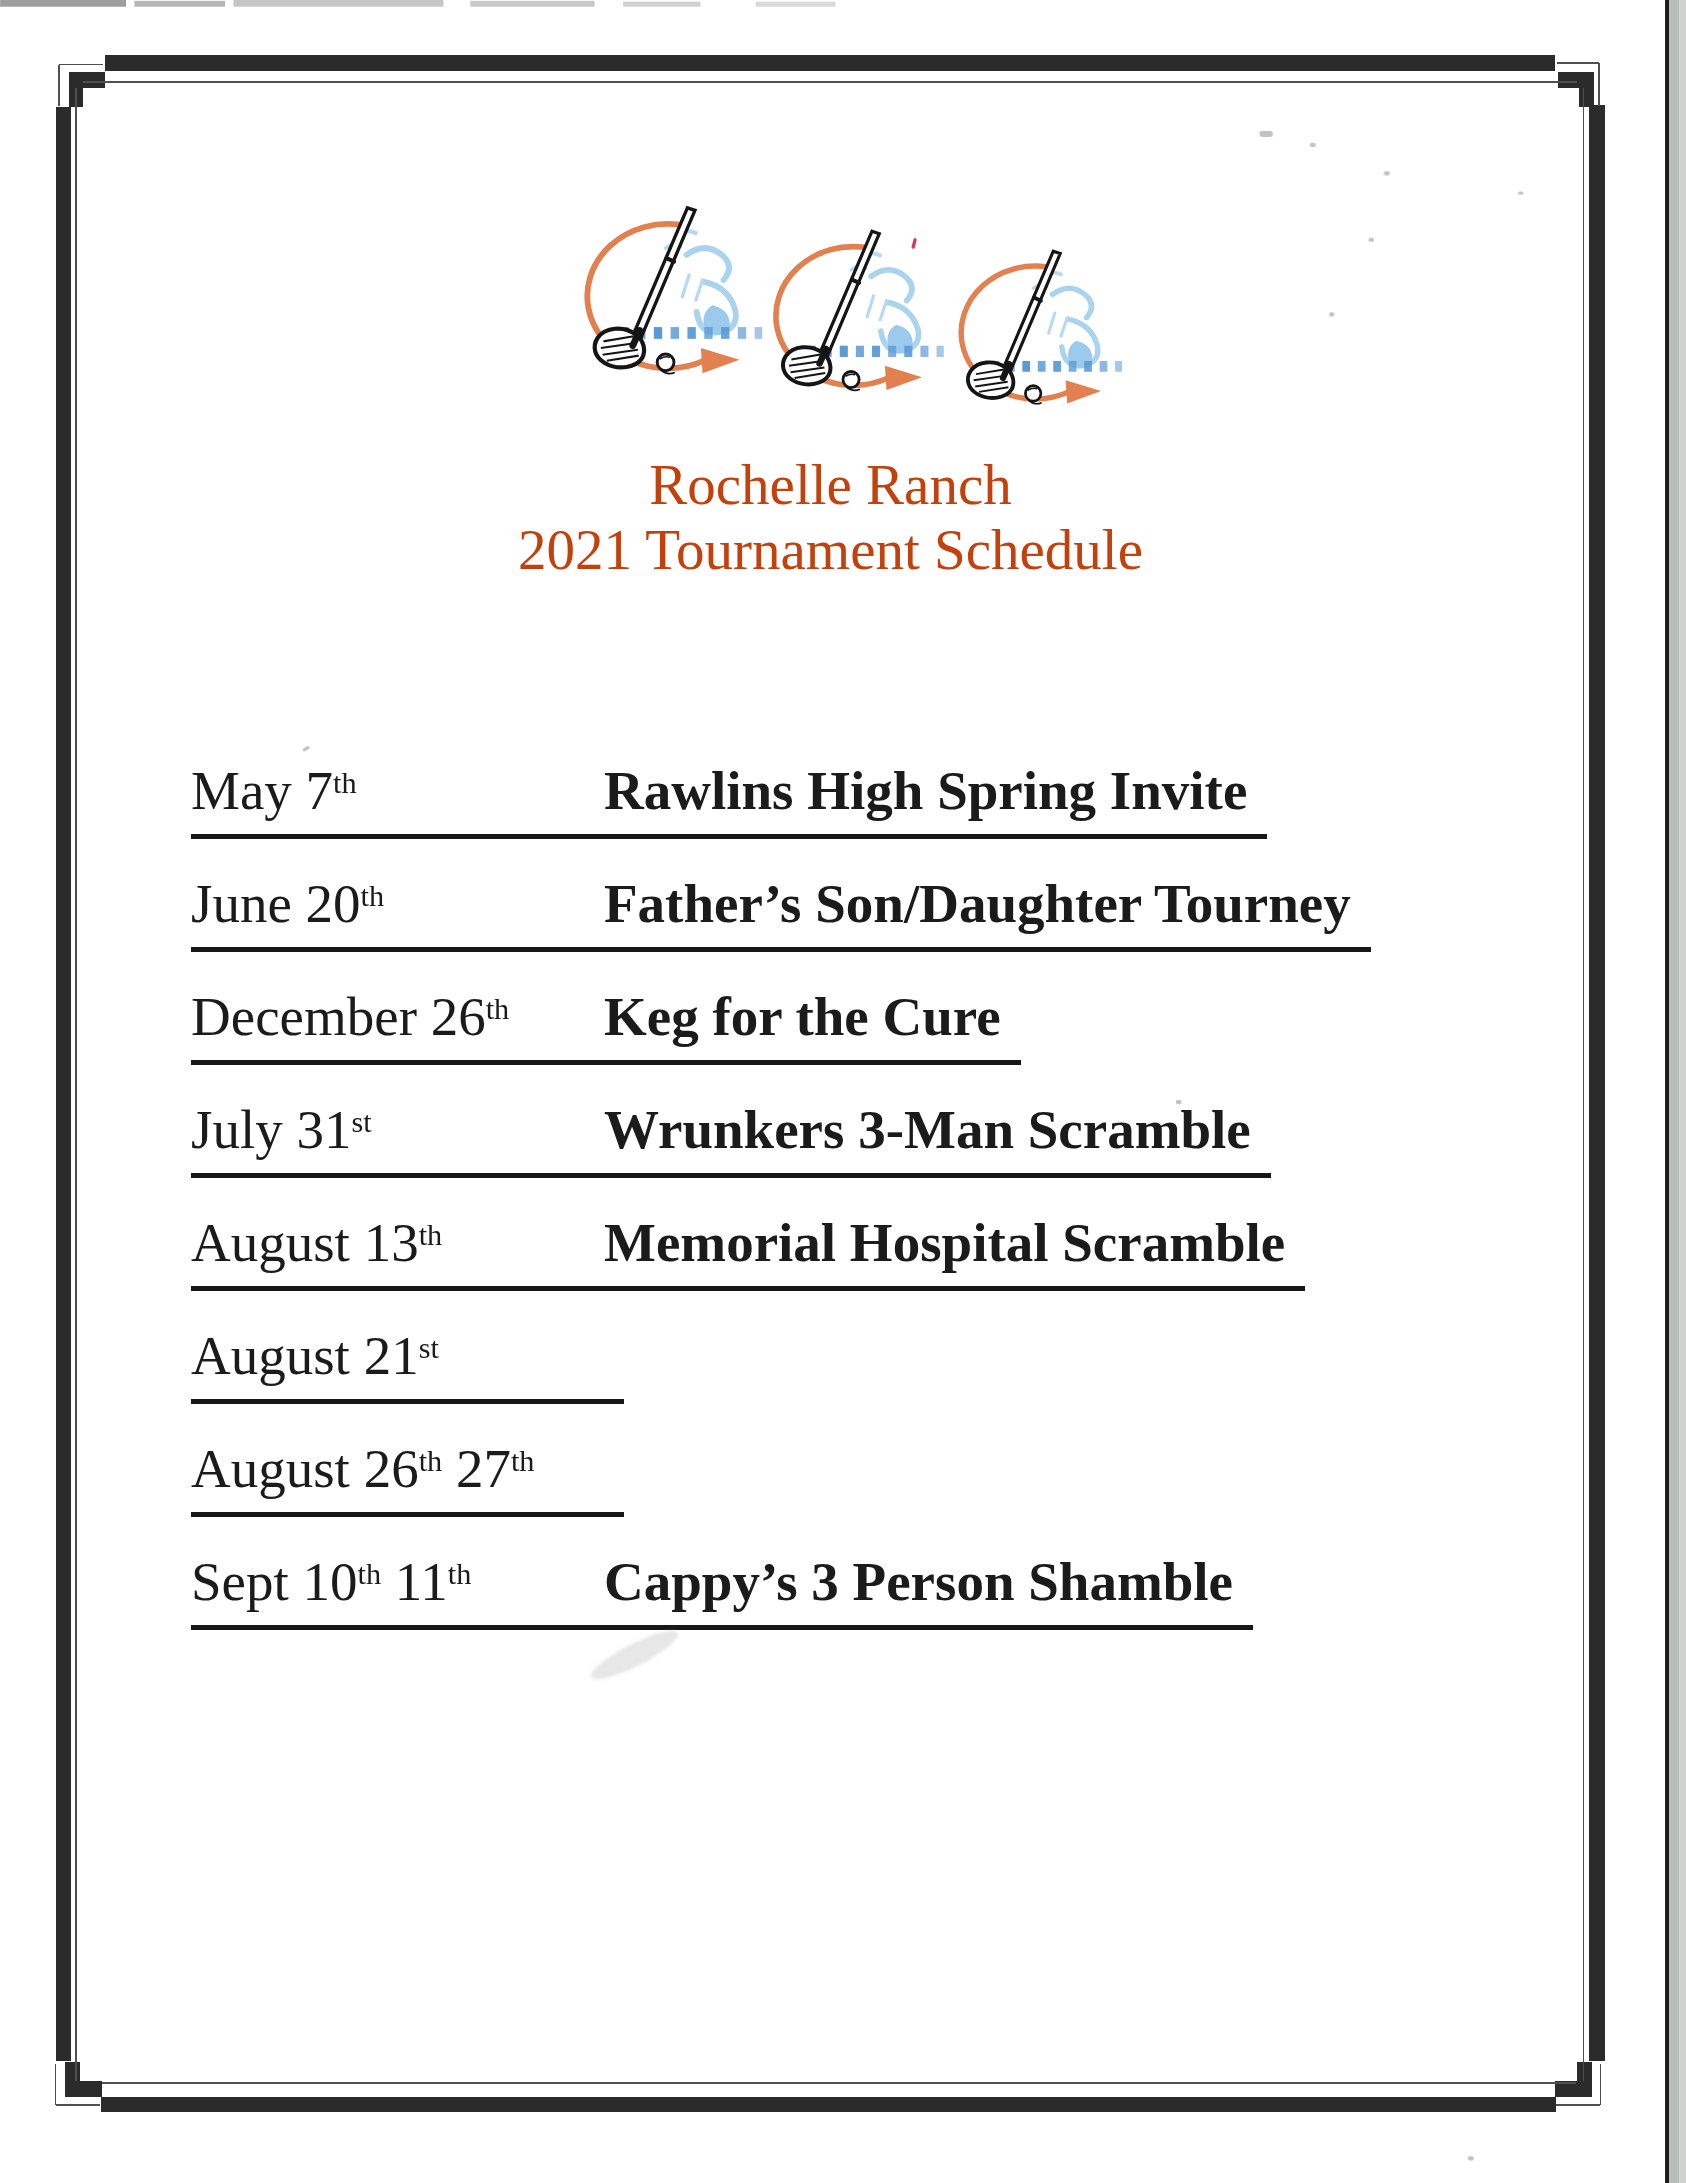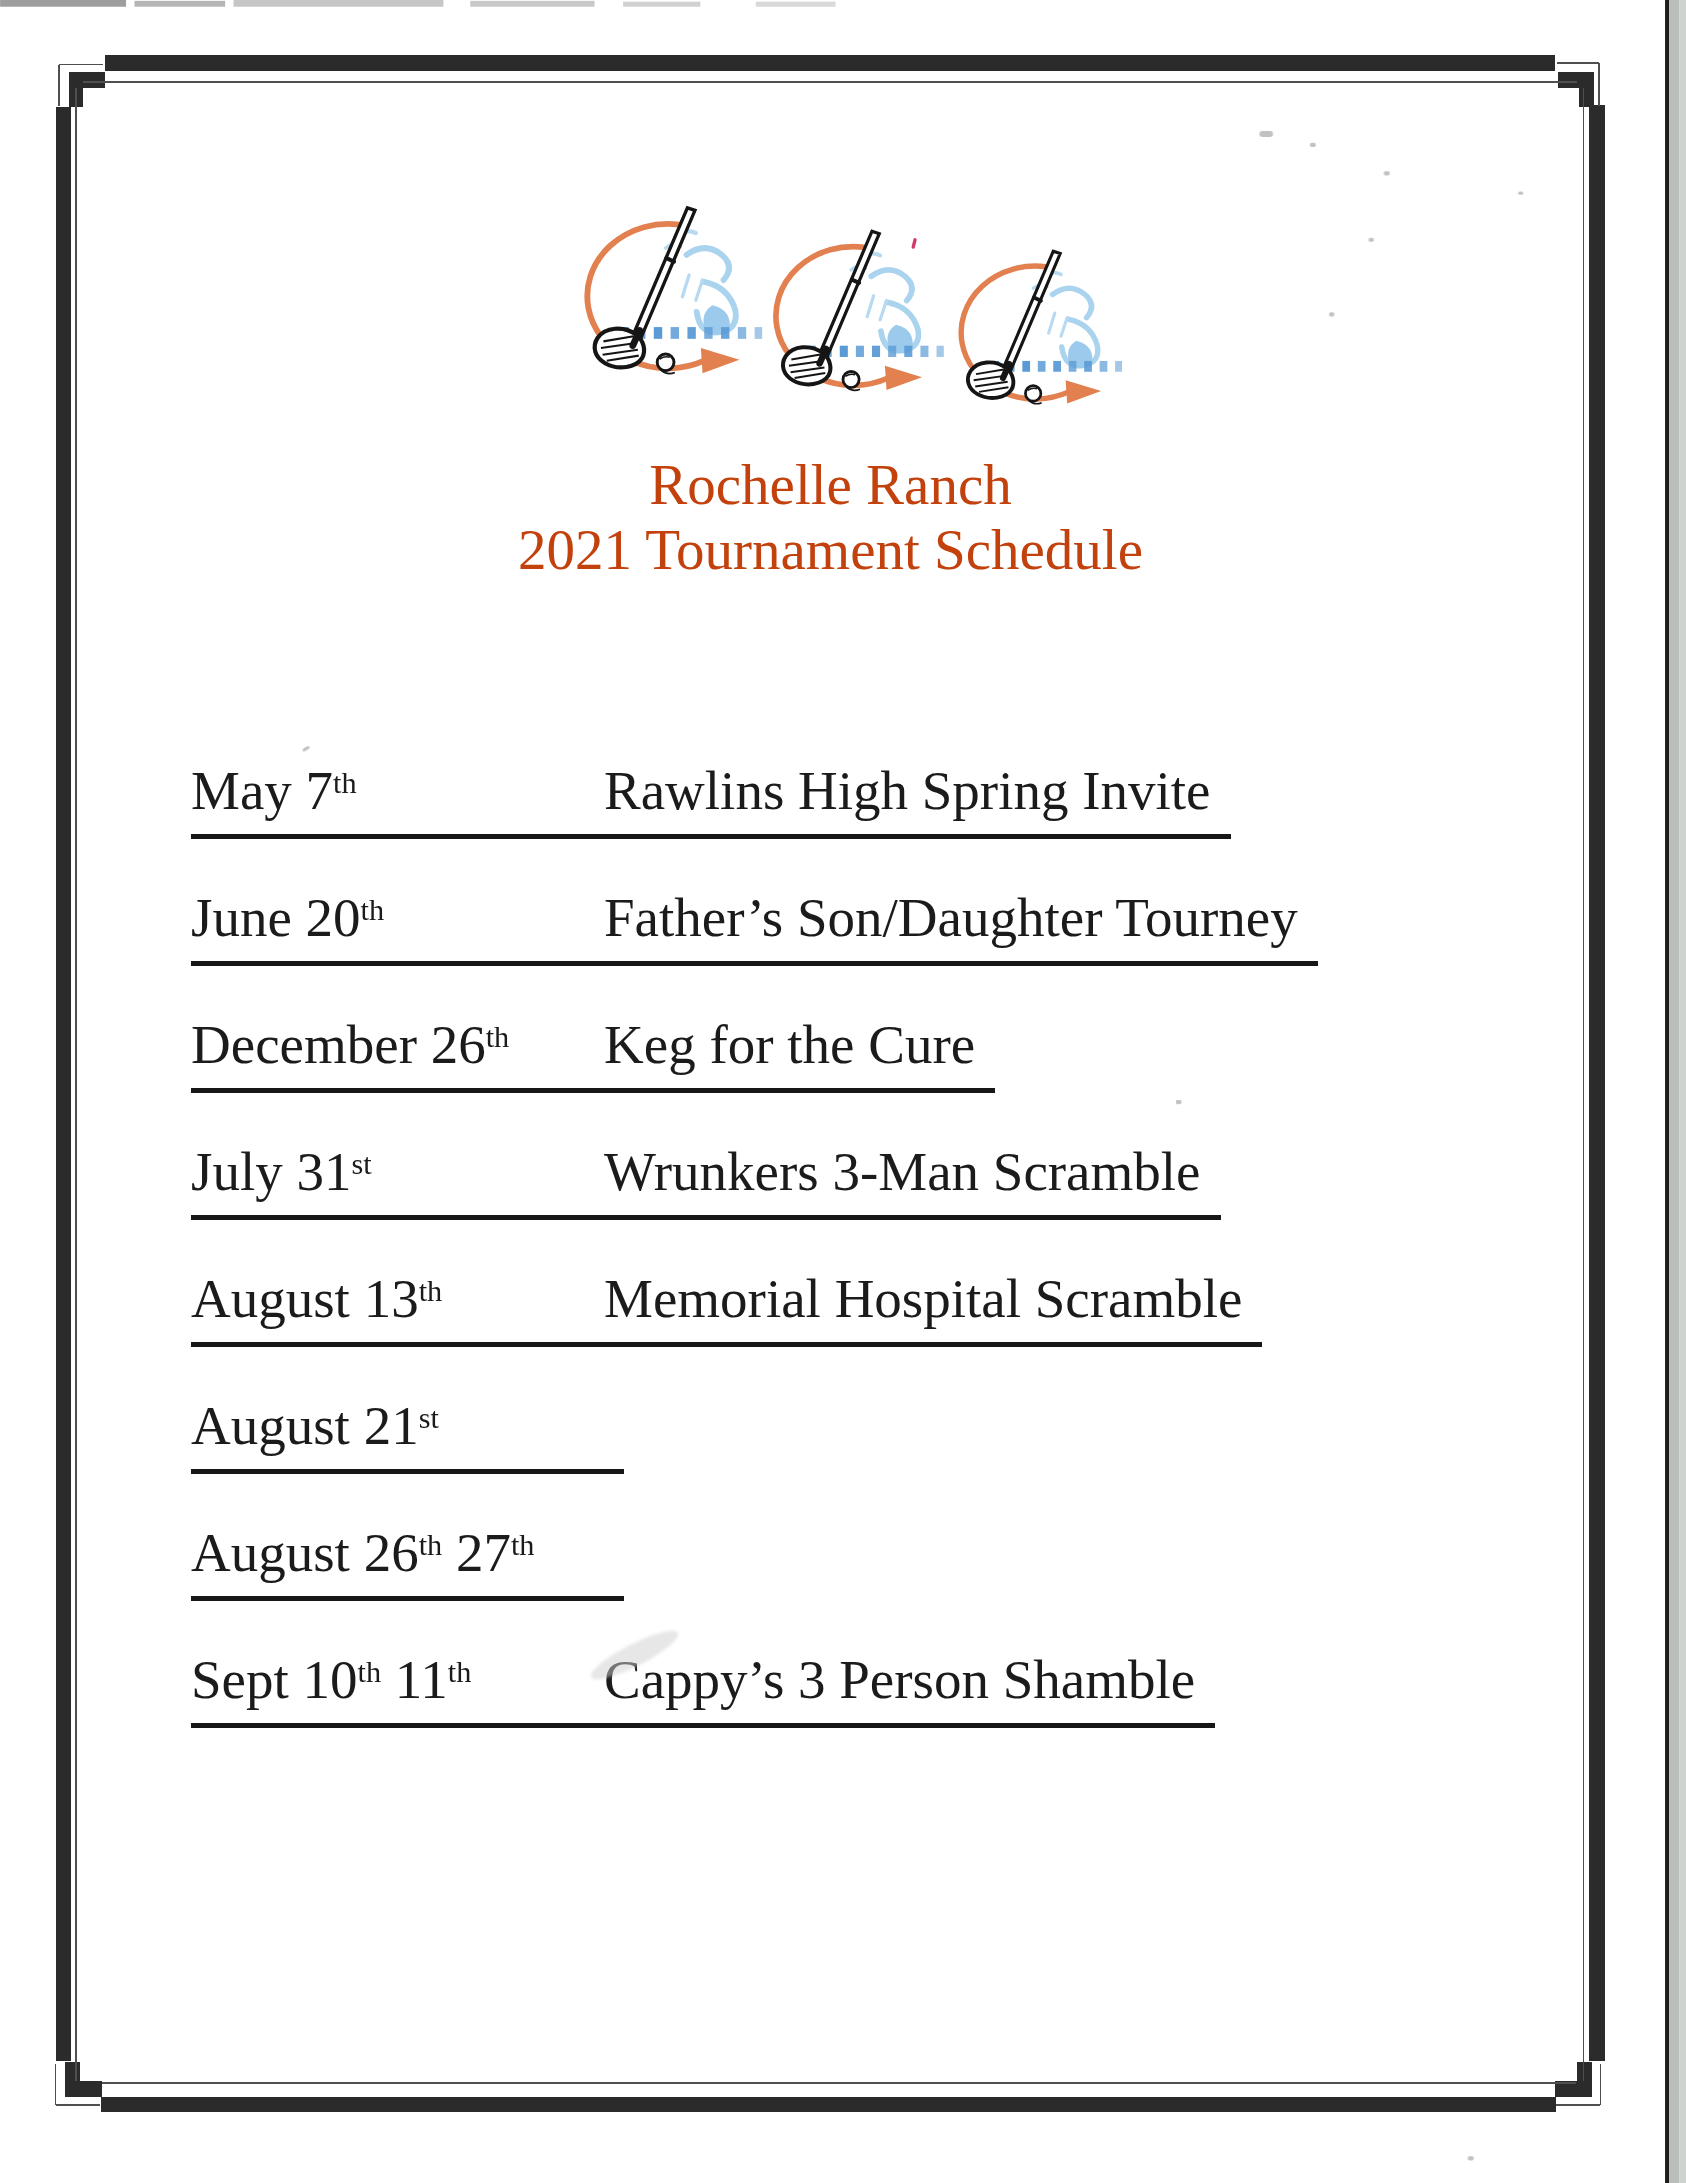--- a/index.html
+++ b/index.html
@@ -20,25 +20,25 @@
   }
 
   
   .schedule{
     position:absolute;left:191px;top:756px;
     display:flex;flex-direction:column;align-items:flex-start;
   }
   .row{
     display:inline-flex;align-items:baseline;
     border-bottom:5.9px solid #171717;
-    margin-bottom:44px;padding-right:20px;
+    margin-bottom:30px;padding-right:20px;
     font-size:55px;line-height:69px;color:#1b1b1b;white-space:pre;
   }
   .row .date{flex:none;min-width:413px;}
-  .row .event{flex:none;}
+  .row .event{flex:none;font-weight:bold;}
   .sup{font-size:0.55em;position:relative;top:-0.52em;}
 
   
   .smudge{
     position:absolute;left:586px;top:1644px;width:97px;height:22px;
     background:#cfcfcf;border-radius:50%;opacity:.5;
     transform:rotate(-27deg);filter:blur(1.7px);
   }
 </style>
 </head>

